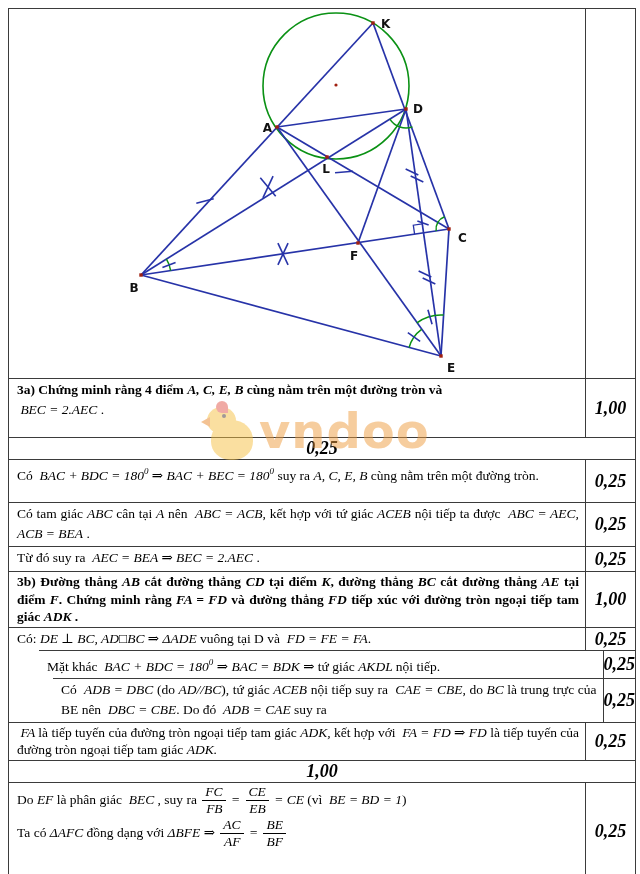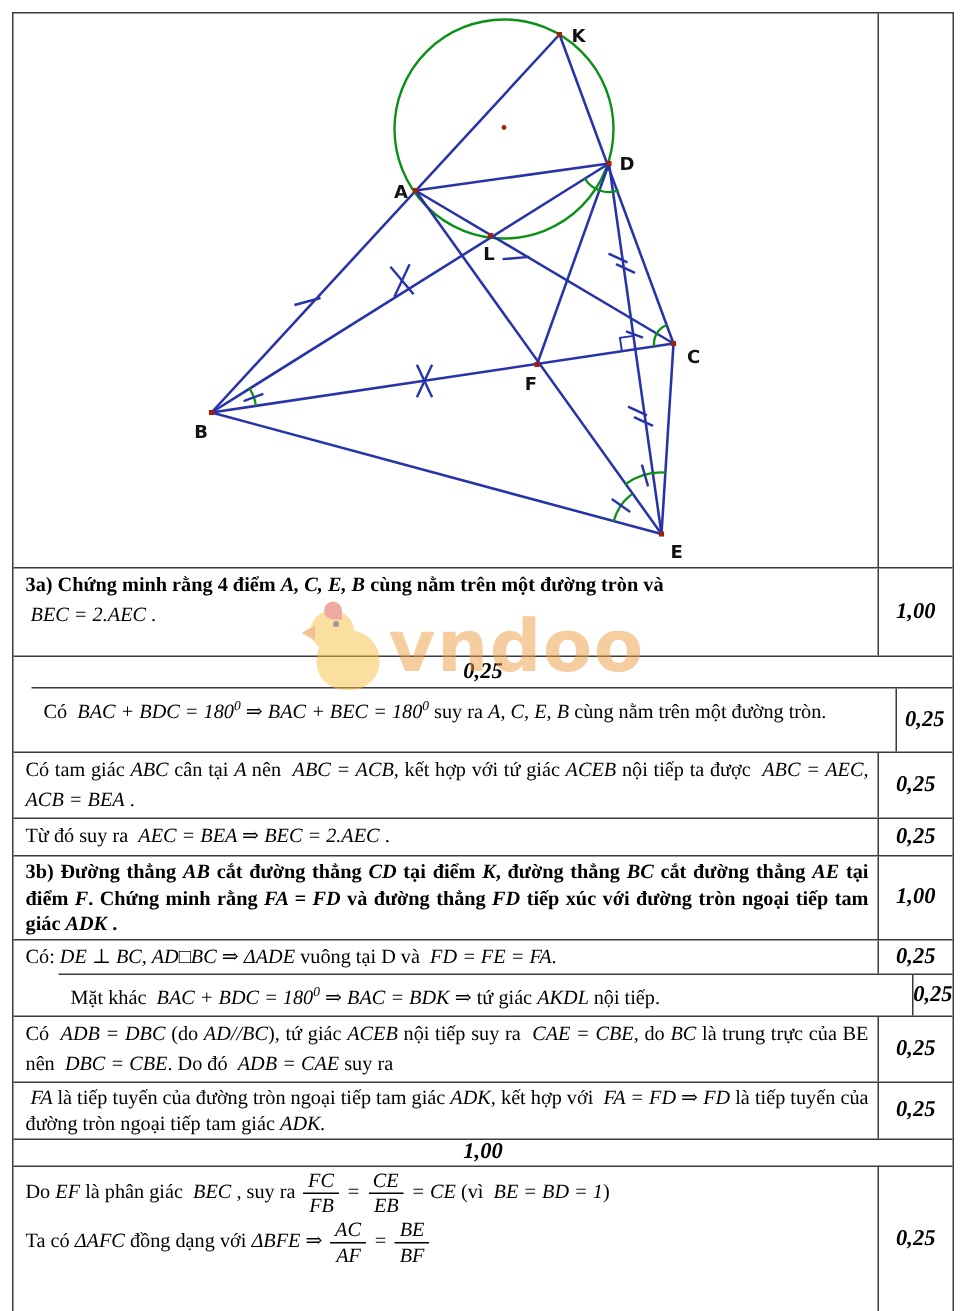--- a/index.html
+++ b/index.html
@@ -9,21 +9,21 @@
   .figure-row{display:flex;height:369px;}
   .figure-cell{width:577px;border-right:1px solid #3b3b3b;box-sizing:border-box;}
   .figure-cell svg{display:block;}
   .figure-score{flex:1;}
   .trow{display:flex;border-top:1px solid #3b3b3b;}
   .tcell{width:577px;box-sizing:border-box;border-right:1px solid #3b3b3b;
          padding:1px 6px 1px 8px;font-size:13.5px;line-height:20px;}
   .tight .tcell{line-height:17.5px;}
   .just{text-align:justify;}
   .tscore{flex:1;display:flex;align-items:center;justify-content:center;
-          font-weight:bold;font-style:italic;font-size:15px;}
+          font-weight:bold;font-style:italic;font-size:18px;}
   .i{font-style:italic;}
   .b{font-weight:bold;}
   .bi{font-weight:bold;font-style:italic;}
   sup{font-size:9px;font-style:italic;}
   .frac{display:inline-block;vertical-align:middle;text-align:right;font-style:italic;padding:0 2px;line-height:16px;}
   .fn{display:block;border-bottom:1px solid #000;padding:0 3px;}
   .fd{display:block;padding:0 3px;}
   
   .watermark{position:absolute;left:207px;top:402px;display:flex;align-items:center;gap:4px;
              opacity:0.5;z-index:5;pointer-events:none;}
@@ -98,21 +98,21 @@
     <div class="figure-score"></div>
   </div>
   <div>
       <div class="trow" style="min-height: 58px;">
         <div class="tcell"><span class="b">3a) Chứng minh rằng 4 điểm </span><span class="bi">A, C, E, B </span><span class="b">cùng nằm trên một đường tròn và</span><br><span class="i">&nbsp;BEC = 2.AEC</span><span> .</span></div>
         <div class="tscore">1,00</div>
       </div>
       <div class="trow" style="min-height: 20px;">
         <div class="tscore">0,25</div>
       </div>
-      <div class="trow" style="min-height: 42px; margin-left: 12px;">
+      <div class="trow" style="min-height: 42px;">
         <div class="tcell just"><span>Có </span><span class="i">&nbsp;BAC + BDC = 180</span><sup>0</sup><span> ⇒ </span><span class="i">BAC + BEC = 180</span><sup>0</sup><span>  suy ra  </span><span class="i">A, C, E, B </span><span> cùng nằm trên một đường tròn.</span></div>
         <div class="tscore">0,25</div>
       </div>
       <div class="trow" style="min-height: 43px;">
         <div class="tcell just"><span>Có tam giác </span><span class="i">ABC </span><span>cân tại </span><span class="i">A </span><span>nên </span><span class="i">&nbsp;ABC = ACB</span><span>, kết hợp với tứ giác </span><span class="i">ACEB </span><span>nội tiếp ta được </span><span class="i">&nbsp;ABC = AEC, ACB = BEA</span><span> .</span></div>
         <div class="tscore">0,25</div>
       </div>
       <div class="trow" style="min-height: 24px;">
         <div class="tcell"><span>Từ đó suy ra </span><span class="i">&nbsp;AEC = BEA ⇒ BEC = 2.AEC</span><span> .</span></div>
         <div class="tscore">0,25</div>
@@ -122,21 +122,21 @@
         <div class="tscore">1,00</div>
       </div>
       <div class="trow" style="min-height: 20px;">
         <div class="tcell"><span>Có: </span><span class="i">DE ⊥ BC, AD□BC ⇒ ΔADE </span><span>vuông tại D và </span><span class="i">&nbsp;FD = FE = FA</span><span>.</span></div>
         <div class="tscore">0,25</div>
       </div>
       <div class="trow" style="min-height: 20px; margin-left: 30px;">
         <div class="tcell"><span>Mặt khác </span><span class="i">&nbsp;BAC + BDC = 180</span><sup>0</sup><span> ⇒ </span><span class="i">BAC = BDK </span><span>⇒ tứ giác </span><span class="i">AKDL </span><span>nội tiếp.</span></div>
         <div class="tscore">0,25</div>
       </div>
-      <div class="trow" style="min-height: 43px;">
+      <div class="trow" style="min-height: 43px; margin-left: 44px;">
         <div class="tcell just"><span>Có </span><span class="i">&nbsp;ADB = DBC </span><span>(do </span><span class="i">AD//BC</span><span>), tứ giác </span><span class="i">ACEB </span><span>nội tiếp suy ra </span><span class="i">&nbsp;CAE = CBE</span><span>, do </span><span class="i">BC </span><span>là trung trực của BE nên </span><span class="i">&nbsp;DBC = CBE</span><span>. Do đó </span><span class="i">&nbsp;ADB = CAE </span><span>suy ra</span></div>
         <div class="tscore">0,25</div>
       </div>
       <div class="trow tight" style="min-height: 36px;">
         <div class="tcell just"><span class="i">&nbsp;FA </span><span>là tiếp tuyến của đường tròn ngoại tiếp tam giác </span><span class="i">ADK, </span><span>kết hợp với </span><span class="i">&nbsp;FA = FD ⇒ FD </span><span>là tiếp tuyến của đường tròn ngoại tiếp tam giác </span><span class="i">ADK.</span></div>
         <div class="tscore">0,25</div>
       </div>
       <div class="trow tight" style="min-height: 17px;">
         <div class="tscore">1,00</div>
       </div>

